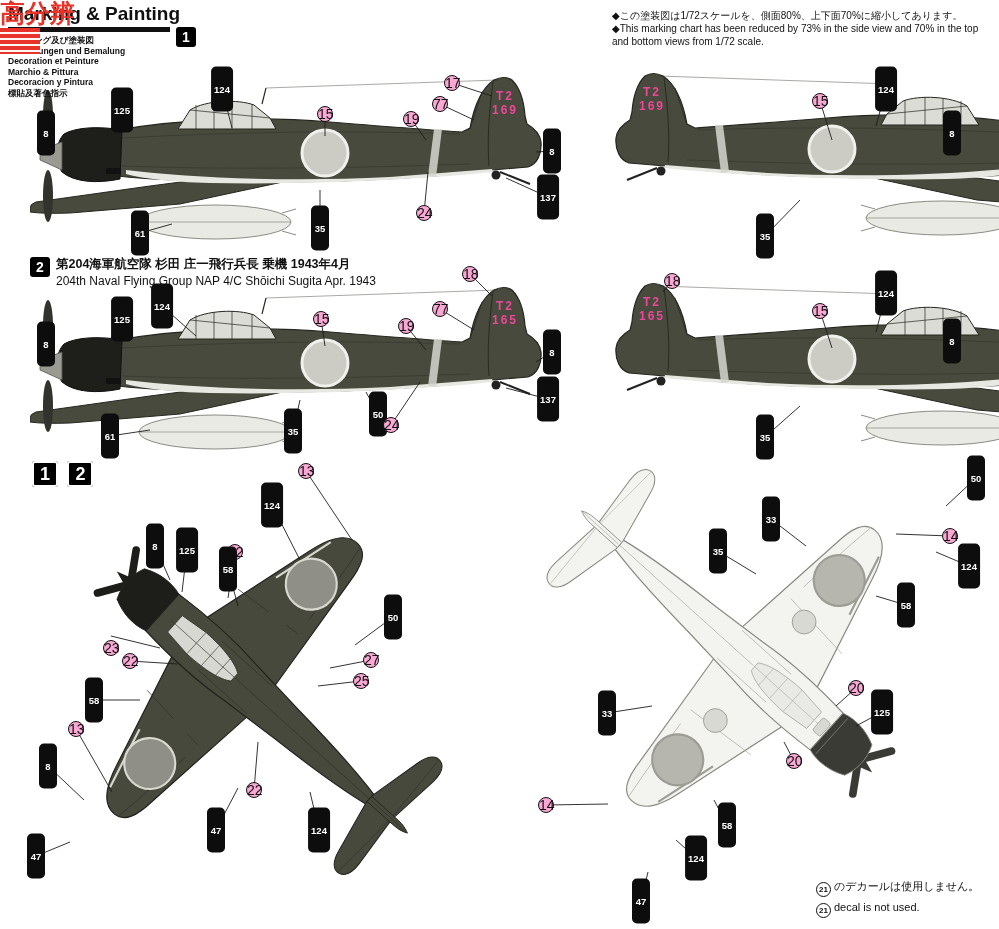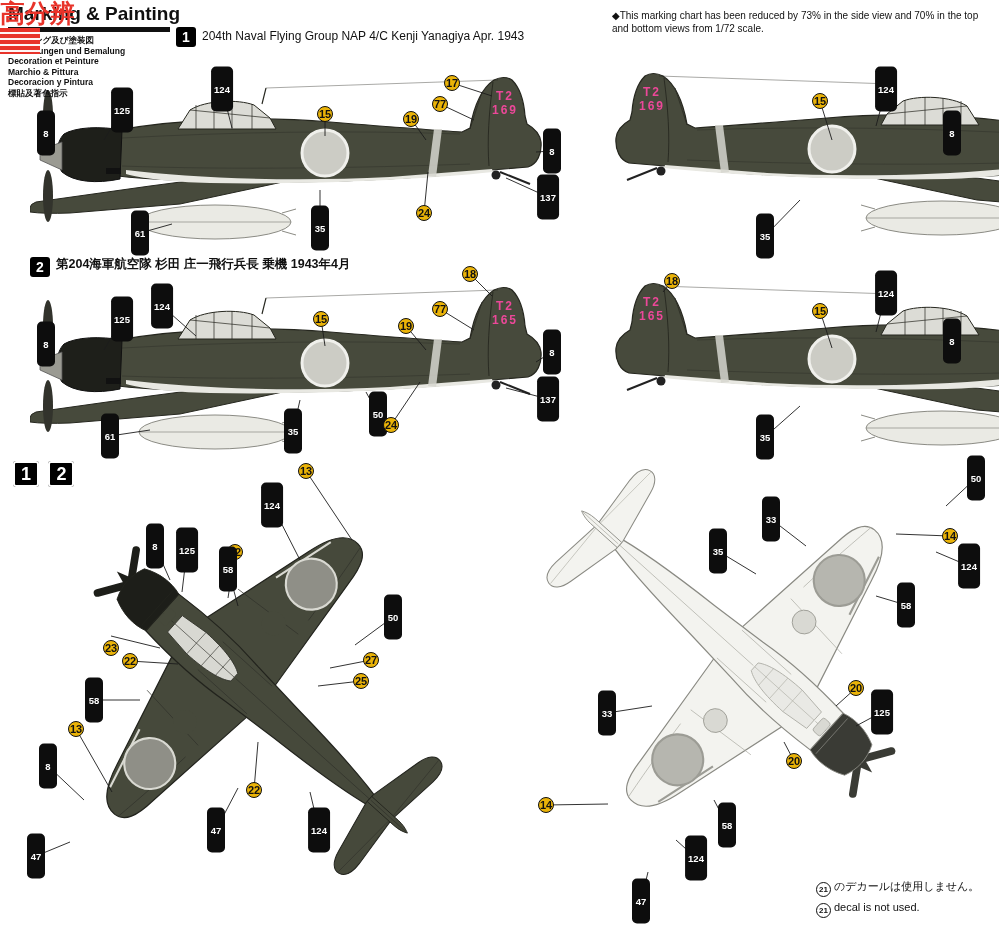--- a/index.html
+++ b/index.html
@@ -26,21 +26,21 @@
   
   .sec-head{position:absolute;display:flex;align-items:flex-start;gap:6px;z-index:20;}
   #sec1{left:176px;top:27px;}
   #sec2{left:30px;top:257px;}
   .sec-badge{display:inline-block;width:20px;height:20px;background:#000;color:#fff;
     font-weight:bold;font-size:14px;line-height:20px;text-align:center;border-radius:3px;flex:0 0 auto;}
   .sec-badge.big{width:26px;height:26px;font-size:18px;line-height:26px;box-shadow:inset 0 0 0 2px #fff;margin-right:5px;}
   .sec-jp{font-size:12.5px;font-weight:bold;line-height:15px;}
   .sec-en{font-size:12px;line-height:15px;margin-top:2px;}
 
-  #bottom-badges{position:absolute;left:13px;top:461px;z-index:25;}
+  #bottom-badges{position:absolute;left:32px;top:461px;z-index:25;}
 
   
   #note-bottom{position:absolute;left:816px;top:876px;z-index:20;font-size:11px;line-height:21px;}
   .circ-num{display:inline-block;width:13px;height:13px;border:1.2px solid #111;border-radius:50%;
     font-size:8px;line-height:13px;text-align:center;font-weight:bold;vertical-align:-2px;margin-right:3px;background:#fff;}
 
   
   .plane-wrap{position:absolute;z-index:1;}
   #pw-1l{left:30px;top:72px;}
   #pw-1r{left:597px;top:68px;}
@@ -66,22 +66,22 @@
   #tc-2l{left:482px;top:300px;}
   #tc-2r{left:629px;top:296px;}
 
   
   #leads{position:absolute;left:0;top:0;z-index:8;pointer-events:none;}
   #leads line{stroke:#1c1c1c;stroke-width:0.9;}
   #callouts{position:absolute;left:0;top:0;width:999px;height:929px;z-index:10;pointer-events:none;}
   .co{position:absolute;transform:translate(-50%,-50%);}
   .co.box{background:#0d0d0d;color:#fff;font-weight:bold;font-size:9.5px;line-height:13px;
     padding:16px 3px;min-width:12px;text-align:center;border-radius:5px;}
-  .co.circle{background:#eab308;border:1.3px solid #111;color:#111;width:14px;height:14px;border-radius:50%;
-    font-weight:bold;font-size:11px;line-height:14px;text-align:center;}
+  .co.circle{background:#f9a8d4;border:1.3px solid #111;color:#111;width:14px;height:14px;border-radius:50%;
+    font-weight:normal;font-size:14px;line-height:14px;text-align:center;}
 </style>
 </head>
 <body>
 
 <div id="wm">
   <div id="wm-text">高分辨</div>
   <div id="wm-box"></div>
 </div>
 
 <div id="masthead">
@@ -89,34 +89,35 @@
   <div id="title-bar"></div>
   <div class="sub">マーキング及び塗装図</div>
   <div class="sub">Markierungen und Bemalung</div>
   <div class="sub">Decoration et Peinture</div>
   <div class="sub">Marchio &amp; Pittura</div>
   <div class="sub">Decoracion y Pintura</div>
   <div class="sub">標貼及著色指示</div>
 </div>
 
 <div id="notes-top">
+  <div>◆この塗装図は1/72スケールを、側面80%、上下面70%に縮小してあります。</div>
   <div>◆This marking chart has been reduced by 73% in the side view and 70% in the top and bottom views from 1/72 scale.</div>
 </div>
 
 <div class="sec-head" id="sec1">
   <span class="sec-badge">1</span>
   <div class="sec-lines">
-    <div class="sec-en">204th Naval Flying Group NAP 4/C Kenji Yanagiya Apr. 1943</div>
   </div>
 </div>
 
 <div class="sec-head" id="sec2">
   <span class="sec-badge">2</span>
   <div class="sec-lines">
     <div class="sec-jp">第204海軍航空隊 杉田 庄一飛行兵長 乗機 1943年4月</div>
+    <div class="sec-en">204th Naval Flying Group NAP 4/C Shōichi Sugita Apr. 1943</div>
   </div>
 </div>
 
 <div id="bottom-badges">
   <span class="sec-badge big">1</span>
   <span class="sec-badge big">2</span>
 </div>
 
 <div class="plane-wrap" id="pw-1l">
   <svg width="530" height="175" viewBox="0 0 530 175">

